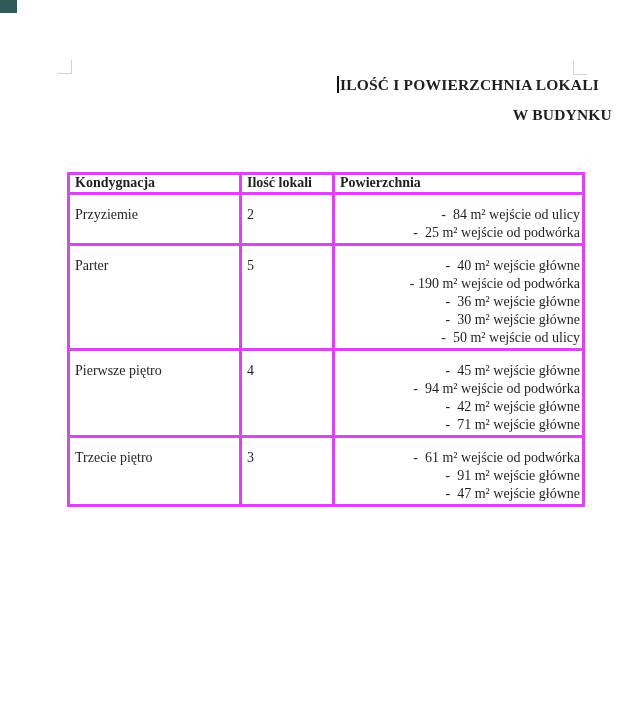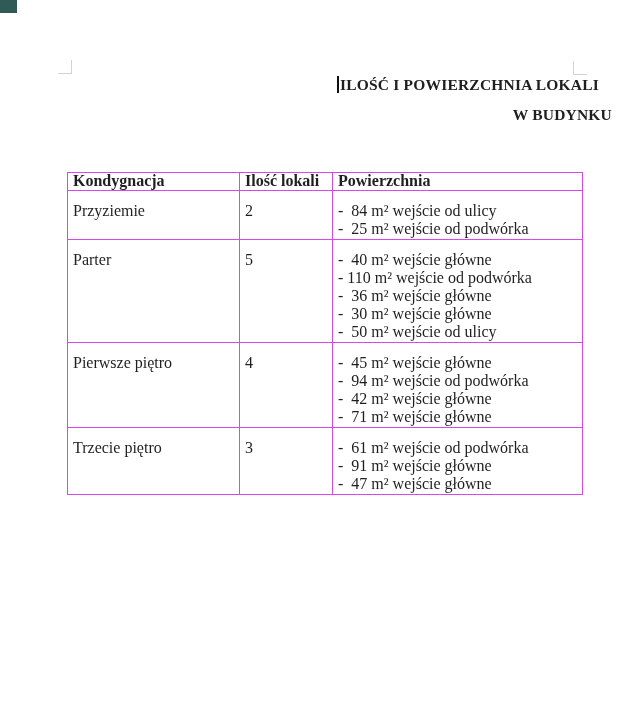--- a/index.html
+++ b/index.html
@@ -55,38 +55,38 @@
     margin-right: 1px;
   }
   table.lokale {
     position: absolute;
     left: 67px; top: 172px;
     width: 515px;
     border-collapse: collapse;
     table-layout: fixed;
   }
   table.lokale th, table.lokale td {
-    border: 1px solid #d946ef;
-    font-size: 16px;
+    border: 3px solid #d946ef;
+    font-size: 14px;
     vertical-align: top;
     overflow: hidden;
   }
   table.lokale th {
     text-align: left;
     font-weight: bold;
     padding: 0 2px 1px 5px;
     height: 16px;
     line-height: 16px;
     white-space: pre;
   }
   table.lokale td {
     padding: 11px 2px 1px 5px;
     line-height: 18px;
   }
-  td.col-areas { padding-left: 12px; }
+  td.col-areas { padding-left: 12px; text-align: right; }
   .pline { white-space: pre; line-height: 18px; }
 </style>
 </head>
 <body>
 
 <div class="screen">
 
   <div class="corner-artifact"></div>
   <div class="crop-mark left"></div>
   <div class="crop-mark right"></div>
@@ -116,21 +116,21 @@
             <div class="pline">-  84 m² wejście od ulicy</div>
             <div class="pline">-  25 m² wejście od podwórka</div>
           </td>
     </tr>
 
     <tr>
       <td class="col-storey">Parter</td>
       <td class="col-units">5</td>
       <td class="col-areas">
             <div class="pline">-  40 m² wejście główne</div>
-            <div class="pline">- 110 m² wejście od podwórka</div>
+            <div class="pline">- 190 m² wejście od podwórka</div>
             <div class="pline">-  36 m² wejście główne</div>
             <div class="pline">-  30 m² wejście główne</div>
             <div class="pline">-  50 m² wejście od ulicy</div>
           </td>
     </tr>
 
     <tr>
       <td class="col-storey">Pierwsze piętro</td>
       <td class="col-units">4</td>
       <td class="col-areas">

